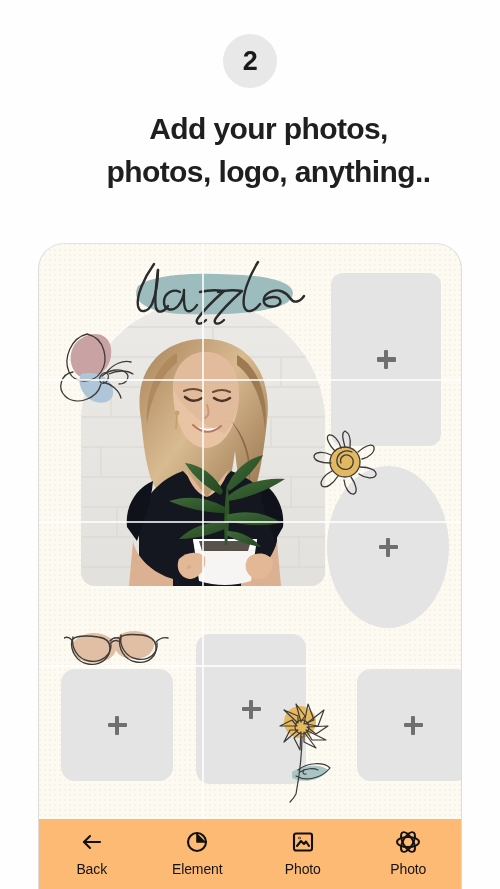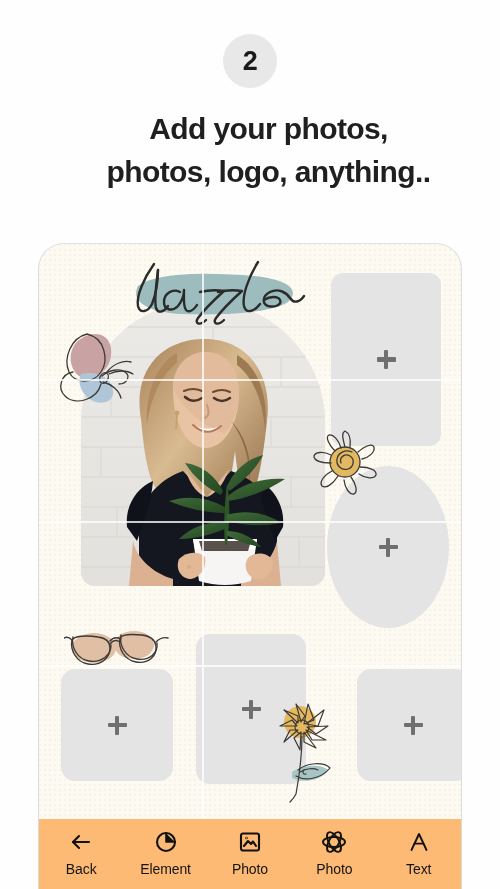--- a/index.html
+++ b/index.html
@@ -396,25 +396,16 @@
       <span class="nav-icon">
         <svg width="26" height="26" viewBox="0 0 26 26" fill="none" stroke="#111" stroke-width="1.9" stroke-linecap="round" stroke-linejoin="round">
           <ellipse cx="13" cy="13" rx="11" ry="5"></ellipse>
           <ellipse cx="13" cy="13" rx="11" ry="5" transform="rotate(60 13 13)"></ellipse>
           <ellipse cx="13" cy="13" rx="11" ry="5" transform="rotate(120 13 13)"></ellipse>
         </svg>
       </span>
       <span class="nav-label">Photo</span>
     </div>
 
-    <div class="nav-item">
-      <span class="nav-icon">
-        <svg width="24" height="24" viewBox="0 0 24 24" fill="none" stroke="#111" stroke-width="1.9" stroke-linecap="round" stroke-linejoin="round">
-          <path d="M4.5 20L12 4l7.5 16"></path>
-            <path d="M7.6 13.6h8.8"></path>
-        </svg>
-      </span>
-      <span class="nav-label">Text</span>
-    </div>
 
   </div>
 
 </div>
 
 </body></html>

